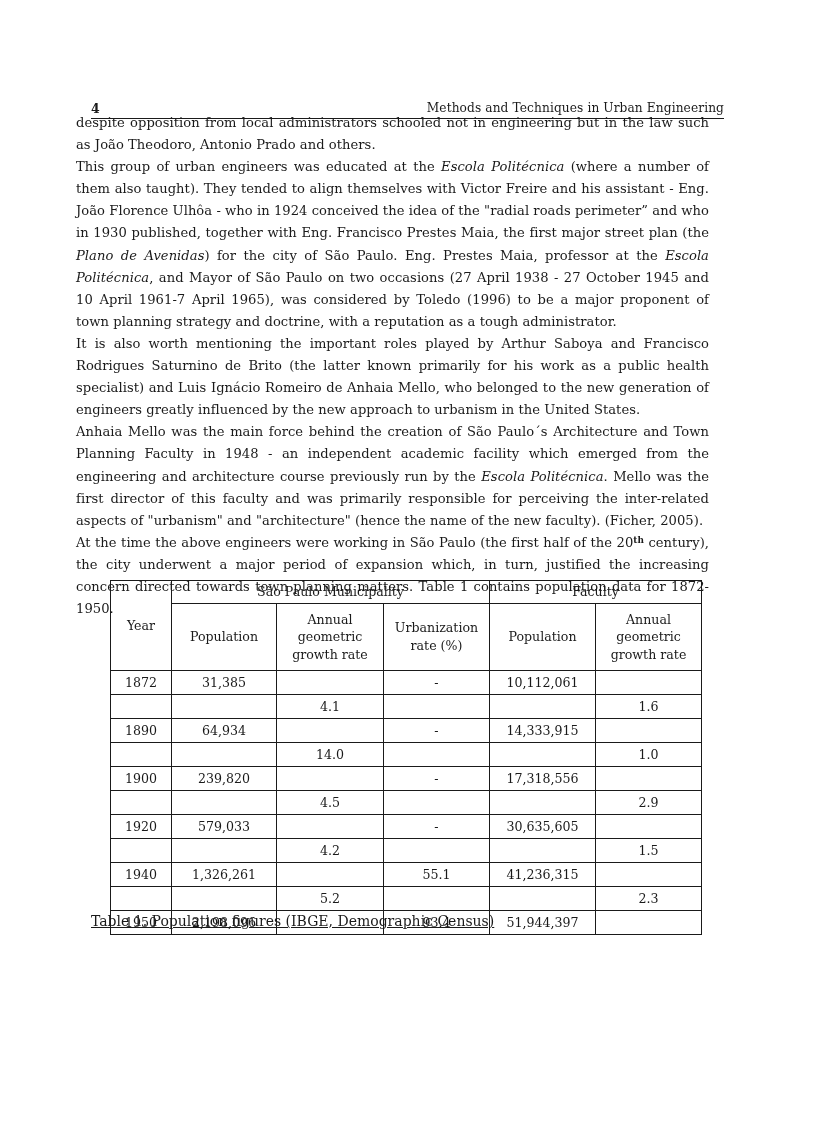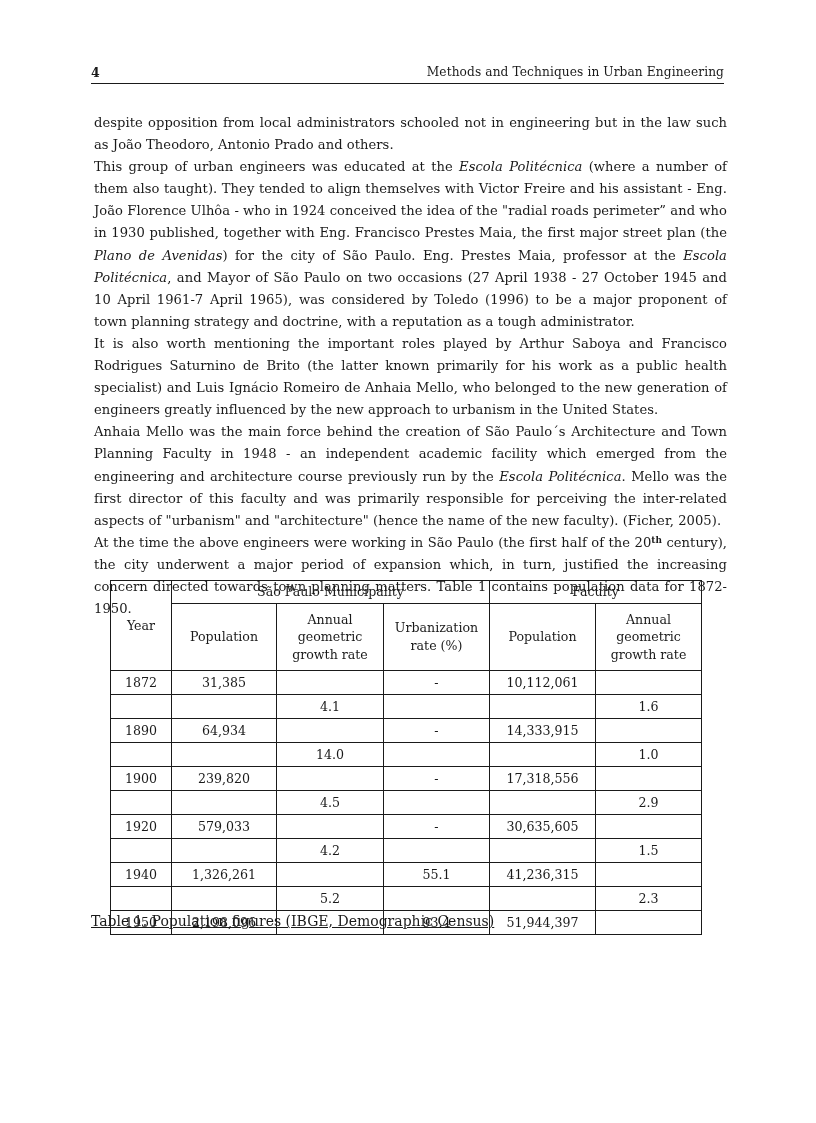--- a/index.html
+++ b/index.html
@@ -39,26 +39,27 @@
   .header-page-number {
     font-size: 12.5px;
     font-weight: bold;
     letter-spacing: 0.2px;
     line-height: 1.1;
   }
   .header-title {
     font-size: 12.2px;
     line-height: 1.1;
     letter-spacing: 0.1px;
+    margin-top: 36px;
   }
 
   
   .body-text {
     position: absolute;
-    left: 94px;
+    left: 76px;
     top: 112px;
     width: 633px;
     font-size: 13.1px;
     line-height: 22.1px;
     text-align: justify;
     text-justify: inter-word;
     letter-spacing: 0.05px;
   }
   .para {
     margin: 0;

